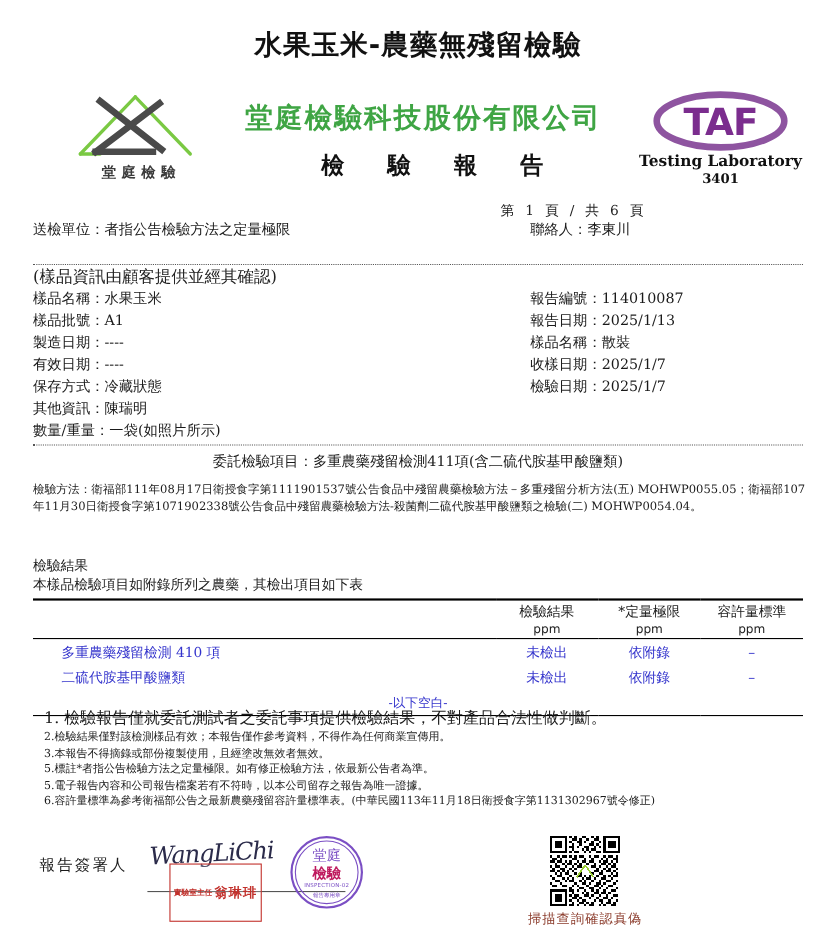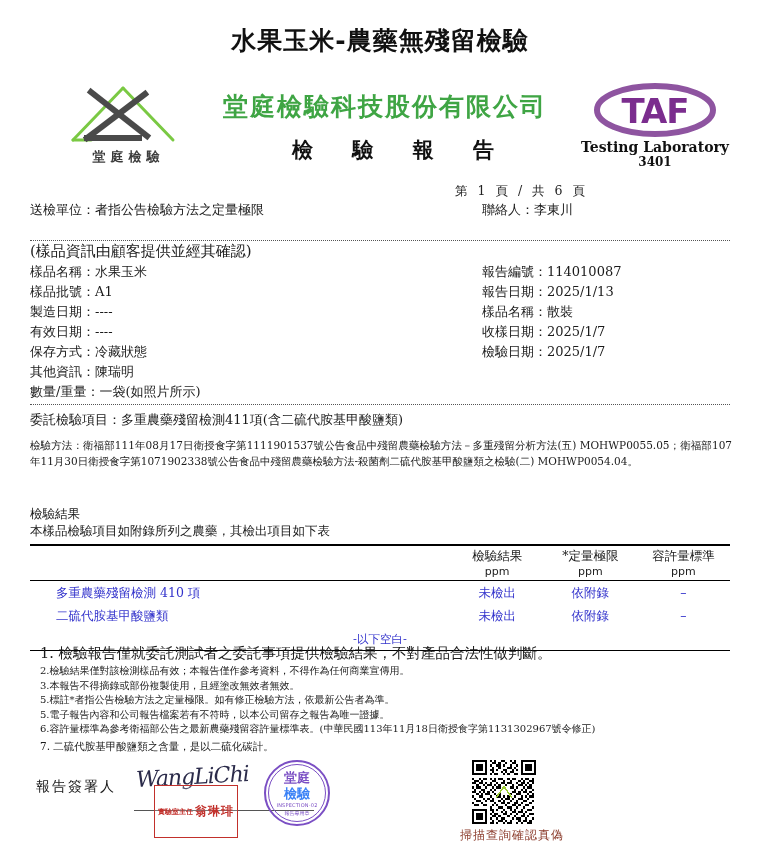--- a/index.html
+++ b/index.html
@@ -163,20 +163,21 @@
     height: 0;
   }
 
   
   .commission {
     position: absolute;
     left: 30px;
     top: 411px;
     width: 700px;
     font-size: 13px;
+    text-align: center;
   }
   .method {
     position: absolute;
     left: 30px;
     top: 437px;
     width: 702px;
     font-size: 10.5px;
     line-height: 16px;
     text-align: justify;
   }
@@ -332,31 +333,31 @@
     position: absolute;
     inset: 4px;
     border: 1px solid #7b4fc4;
     border-radius: 50%;
   }
   .ps-l1 {
     position: absolute;
     top: 9px; left: 0; width: 66px;
     text-align: center;
     font-size: 13px;
-    font-weight: bold;
+    font-weight: normal;
     color: #7b4fc4;
     font-family: "DejaVu Sans", "Liberation Sans", sans-serif;
   }
   .ps-l2 {
     position: absolute;
     top: 25px; left: 0; width: 66px;
     text-align: center;
     font-size: 13px;
     font-weight: bold;
-    color: #3b82f6;
+    color: #be185d;
     font-family: "DejaVu Sans", "Liberation Sans", sans-serif;
   }
   .ps-l3 {
     position: absolute;
     top: 42px; left: 0; width: 66px;
     text-align: center;
     font-size: 5px;
     color: #7b4fc4;
     letter-spacing: 0.2px;
     font-family: "DejaVu Sans", "Liberation Sans", sans-serif;
@@ -366,24 +367,24 @@
     top: 50px; left: 0; width: 66px;
     text-align: center;
     font-size: 5px;
     color: #7b4fc4;
     font-family: "DejaVu Sans", "Liberation Sans", sans-serif;
   }
 
   
   .qr-area {
     position: absolute;
-    right: 52px;
+    right: 24px;
     top: 760px;
     width: 120px;
-    text-align: right;
+    text-align: center;
   }
   .qr-img { display: block; margin: 0 auto; }
   .qr-caption {
     font-size: 12px;
     color: #8a3a2a;
     margin-top: 3px;
     letter-spacing: 1px;
   }
 </style>
 </head>
@@ -511,21 +512,20 @@
     </tbody>
   </table>
 
   <div class="notes">
     <div class="note-1">1. 檢驗報告僅就委託測試者之委託事項提供檢驗結果，不對產品合法性做判斷。</div>
     <div class="note-rest">2.檢驗結果僅對該檢測樣品有效；本報告僅作參考資料，不得作為任何商業宣傳用。</div>
     <div class="note-rest">3.本報告不得摘錄或部份複製使用，且經塗改無效者無效。</div>
     <div class="note-rest">5.標註*者指公告檢驗方法之定量極限。如有修正檢驗方法，依最新公告者為準。</div>
     <div class="note-rest">5.電子報告內容和公司報告檔案若有不符時，以本公司留存之報告為唯一證據。</div>
     <div class="note-rest">6.容許量標準為參考衛福部公告之最新農藥殘留容許量標準表。(中華民國113年11月18日衛授食字第1131302967號令修正)</div>
-    <div class="note-last">7. 二硫代胺基甲酸鹽類之含量，是以二硫化碳計。</div>
   </div>
 
   <div class="sig-area">
     <div class="sig-label">報告簽署人</div>
     <div class="sig-hand">WangLiChi</div>
     <div class="sig-underline"></div>
     <div class="red-stamp"><span class="tiny">實驗室主任</span><span>翁琳琲</span></div>
 
     <div class="purple-stamp">
       <div class="ps-circle"></div>

